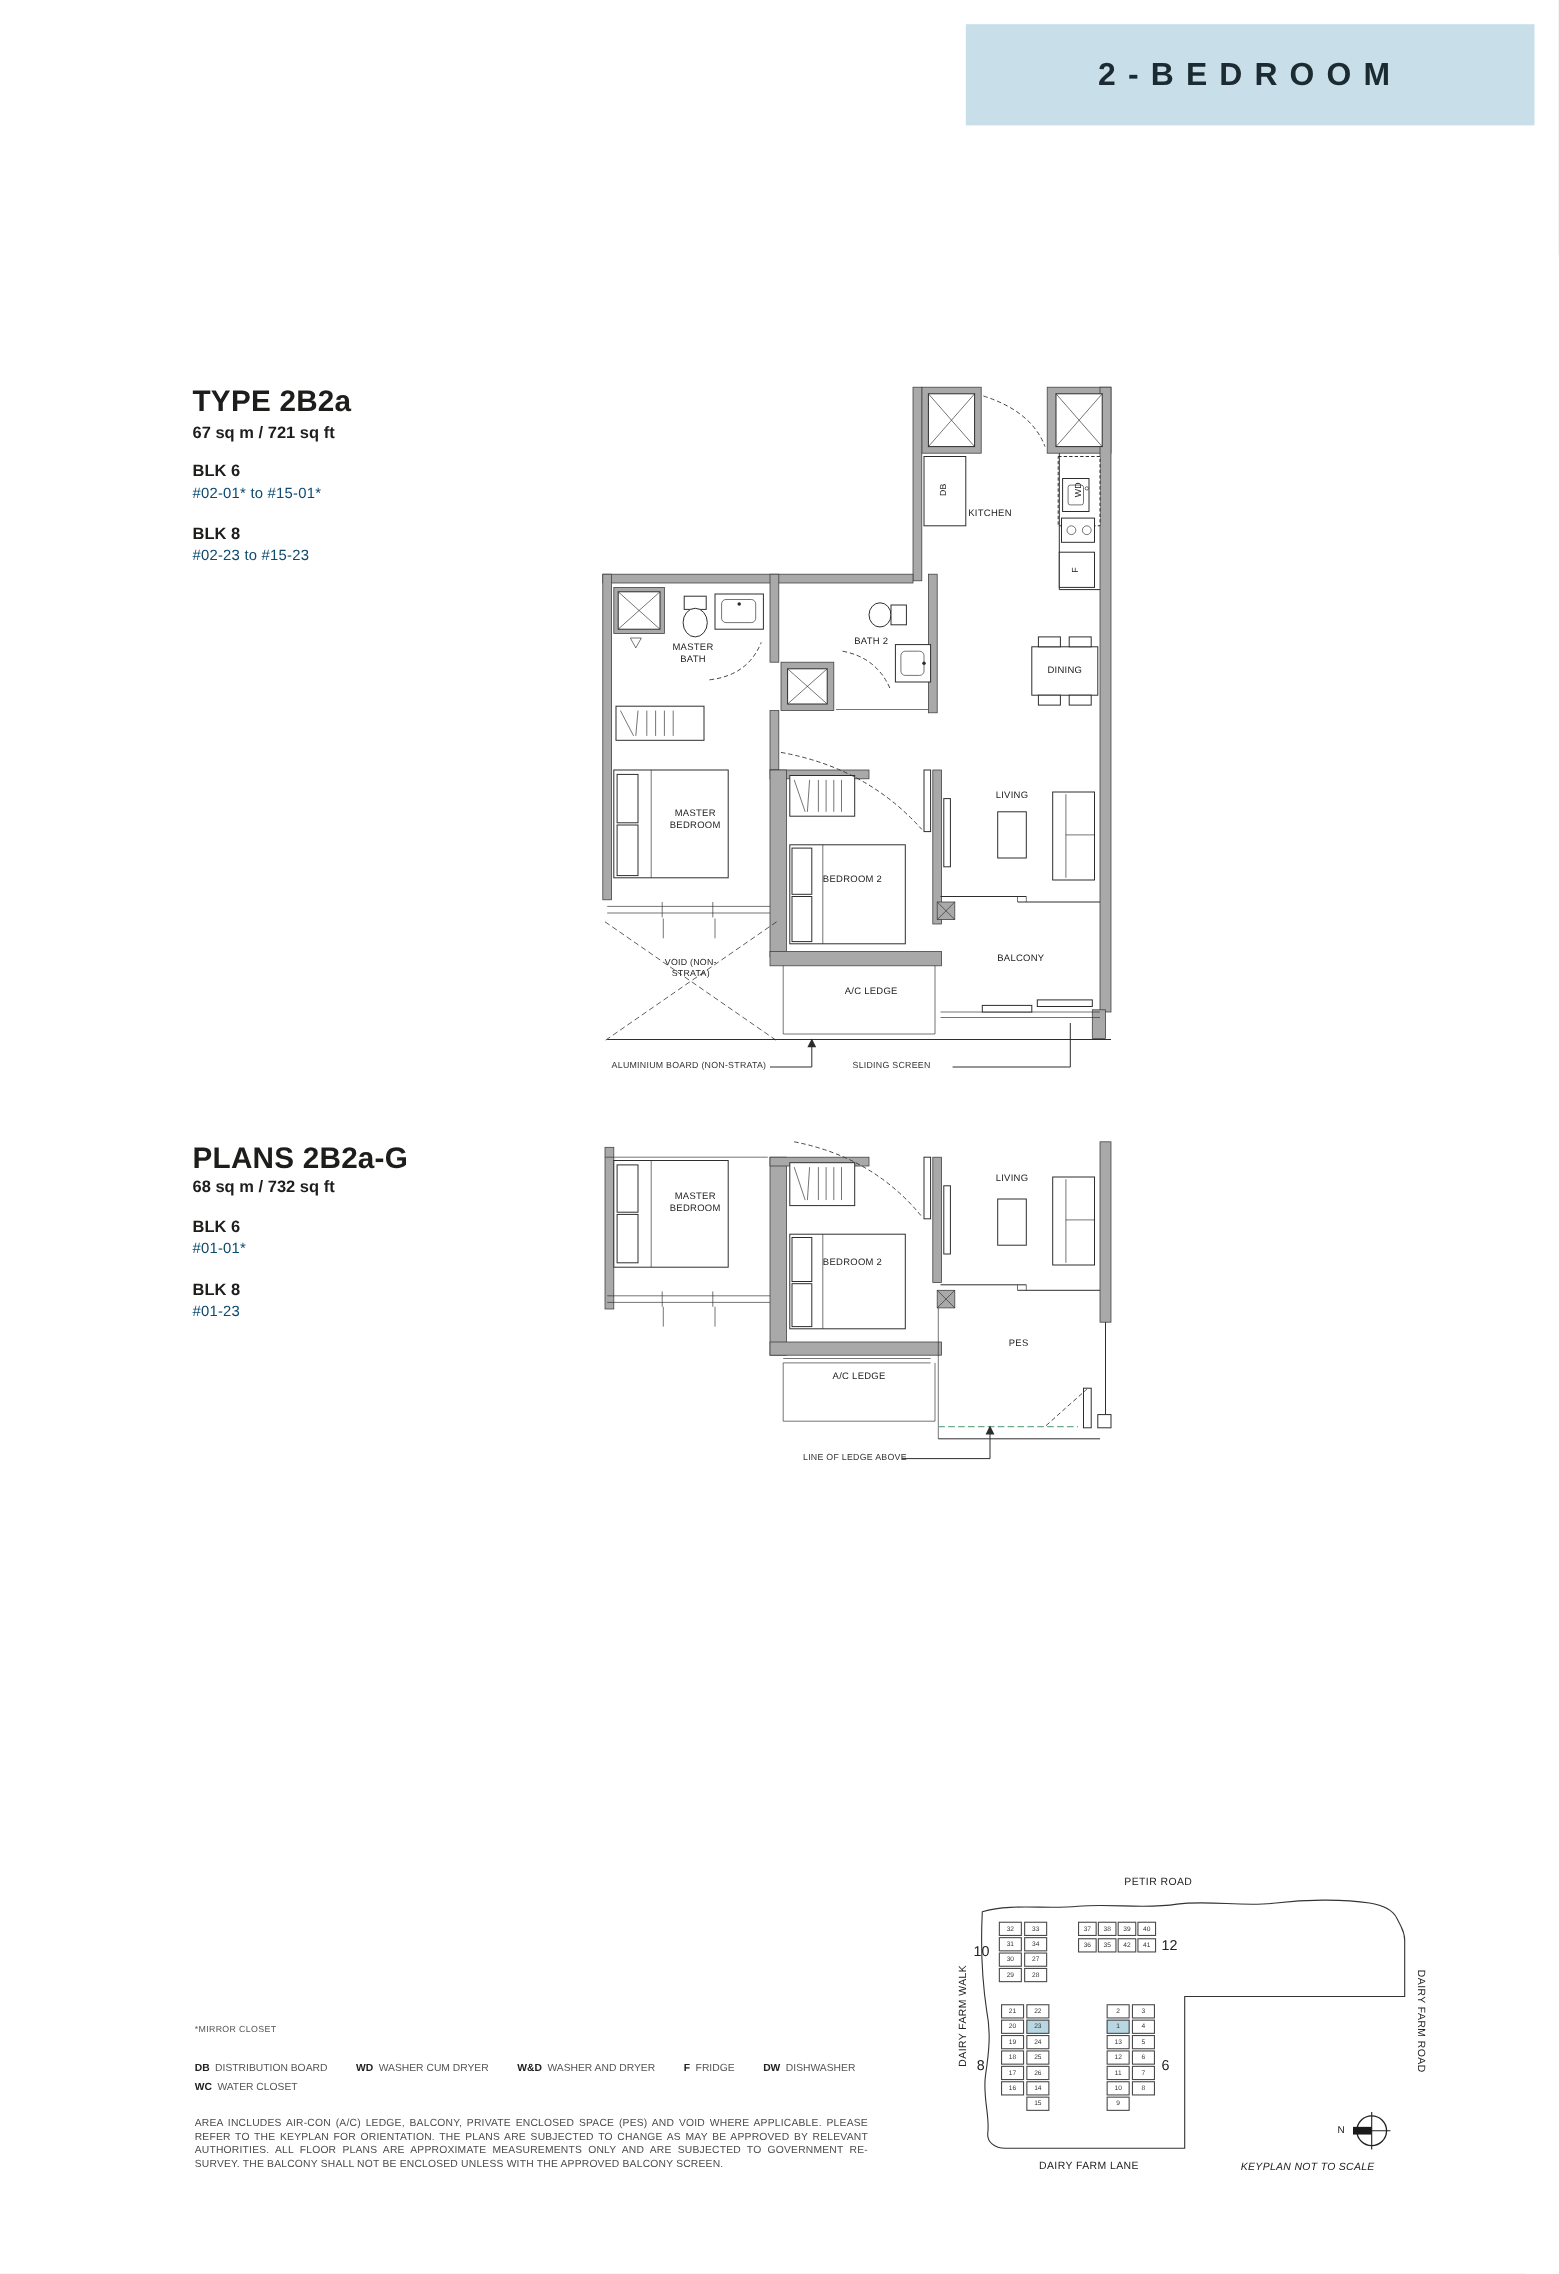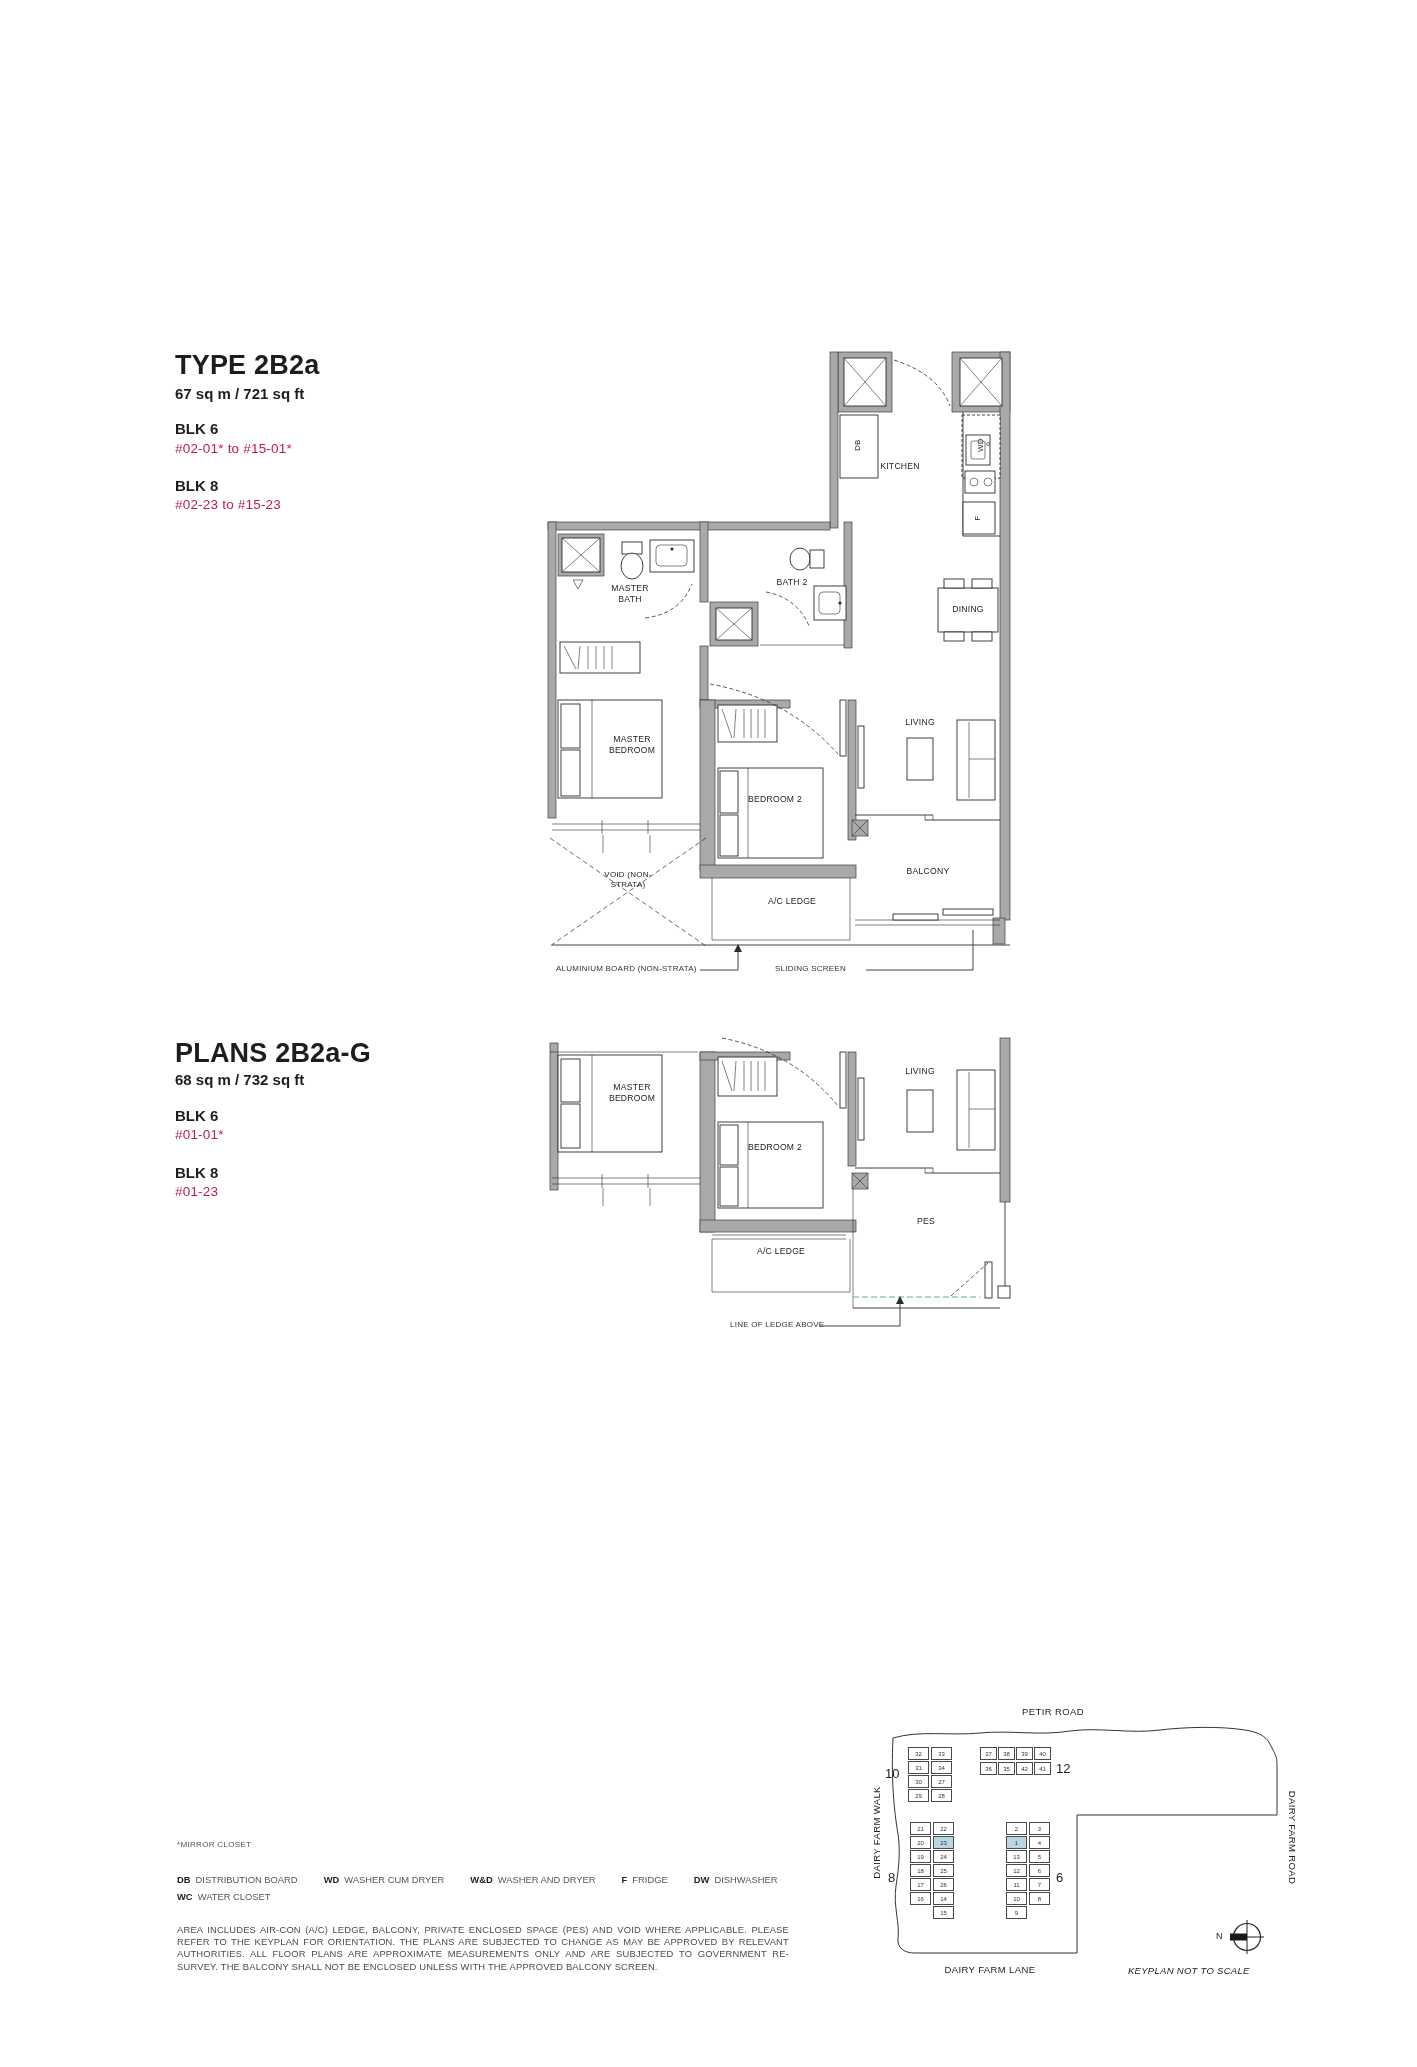--- a/index.html
+++ b/index.html
@@ -8,21 +8,21 @@
 
   
   .hdr{position:absolute;left:878px;top:22px;width:517px;height:92px;background:#c8dfe9;
        display:flex;align-items:center;justify-content:center;}
   .hdr span{font-size:29px;font-weight:700;letter-spacing:0.38em;color:#1c2b31;white-space:nowrap;}
 
   
   .t-title{position:absolute;font-size:27px;font-weight:800;color:#1d1d1b;letter-spacing:0.2px;}
   .t-area{position:absolute;font-size:15px;font-weight:700;color:#1d1d1b;}
   .blk-name{position:absolute;font-size:15px;font-weight:700;color:#1d1d1b;}
-  .blk-units{position:absolute;font-size:13.5px;color:#be185d;letter-spacing:0.2px;}
+  .blk-units{position:absolute;font-size:13.5px;color:#0c4a6e;letter-spacing:0.2px;}
 
   
   svg.plan{position:absolute;overflow:visible;}
   .wall{fill:#a9a9a9;stroke:#3f3f3f;stroke-width:0.7;}
   .furn{fill:#ffffff;stroke:#2c2c2c;stroke-width:0.9;}
   .ln{stroke:#2c2c2c;stroke-width:0.9;fill:none;}
   .thin{stroke:#2c2c2c;stroke-width:0.6;fill:none;}
   .dash{stroke:#2c2c2c;stroke-width:0.8;fill:none;stroke-dasharray:4 2.6;}
   .dashv{stroke:#2c2c2c;stroke-width:0.7;fill:none;stroke-dasharray:5 3;}
   .green{stroke:#6fa98e;stroke-width:1.1;fill:none;stroke-dasharray:6 3;}
@@ -55,20 +55,23 @@
   .kp-cell{width:21px;height:13px;border:0.8px solid #4a4a4a;background:#fff;font-size:6px;
            display:flex;align-items:center;justify-content:center;color:#333;box-sizing:border-box;}
   .kp-row .kp-cell{width:17px;}
   .kp-cell.hl{background:#b9d7e3;}
 </style>
 </head>
 <body>
 
 <div class="page">
 
+  <div class="hdr">
+    <span>2-BEDROOM</span>
+  </div>
 
   <div class="t-title" style="left:175px;top:350px">TYPE 2B2a</div>
   <div class="t-area" style="left:175px;top:385px">67 sq m / 721 sq ft</div>
   <div class="blk-name" style="left:175px;top:420px">BLK 6</div>
   <div class="blk-units" style="left:175px;top:441px">#02-01* to #15-01*</div>
   <div class="blk-name" style="left:175px;top:477px">BLK 8</div>
   <div class="blk-units" style="left:175px;top:497px">#02-23  to #15-23</div>
 
   <div class="t-title" style="left:175px;top:1038px">PLANS 2B2a-G</div>
   <div class="t-area" style="left:175px;top:1071px">68 sq m / 732 sq ft</div>

